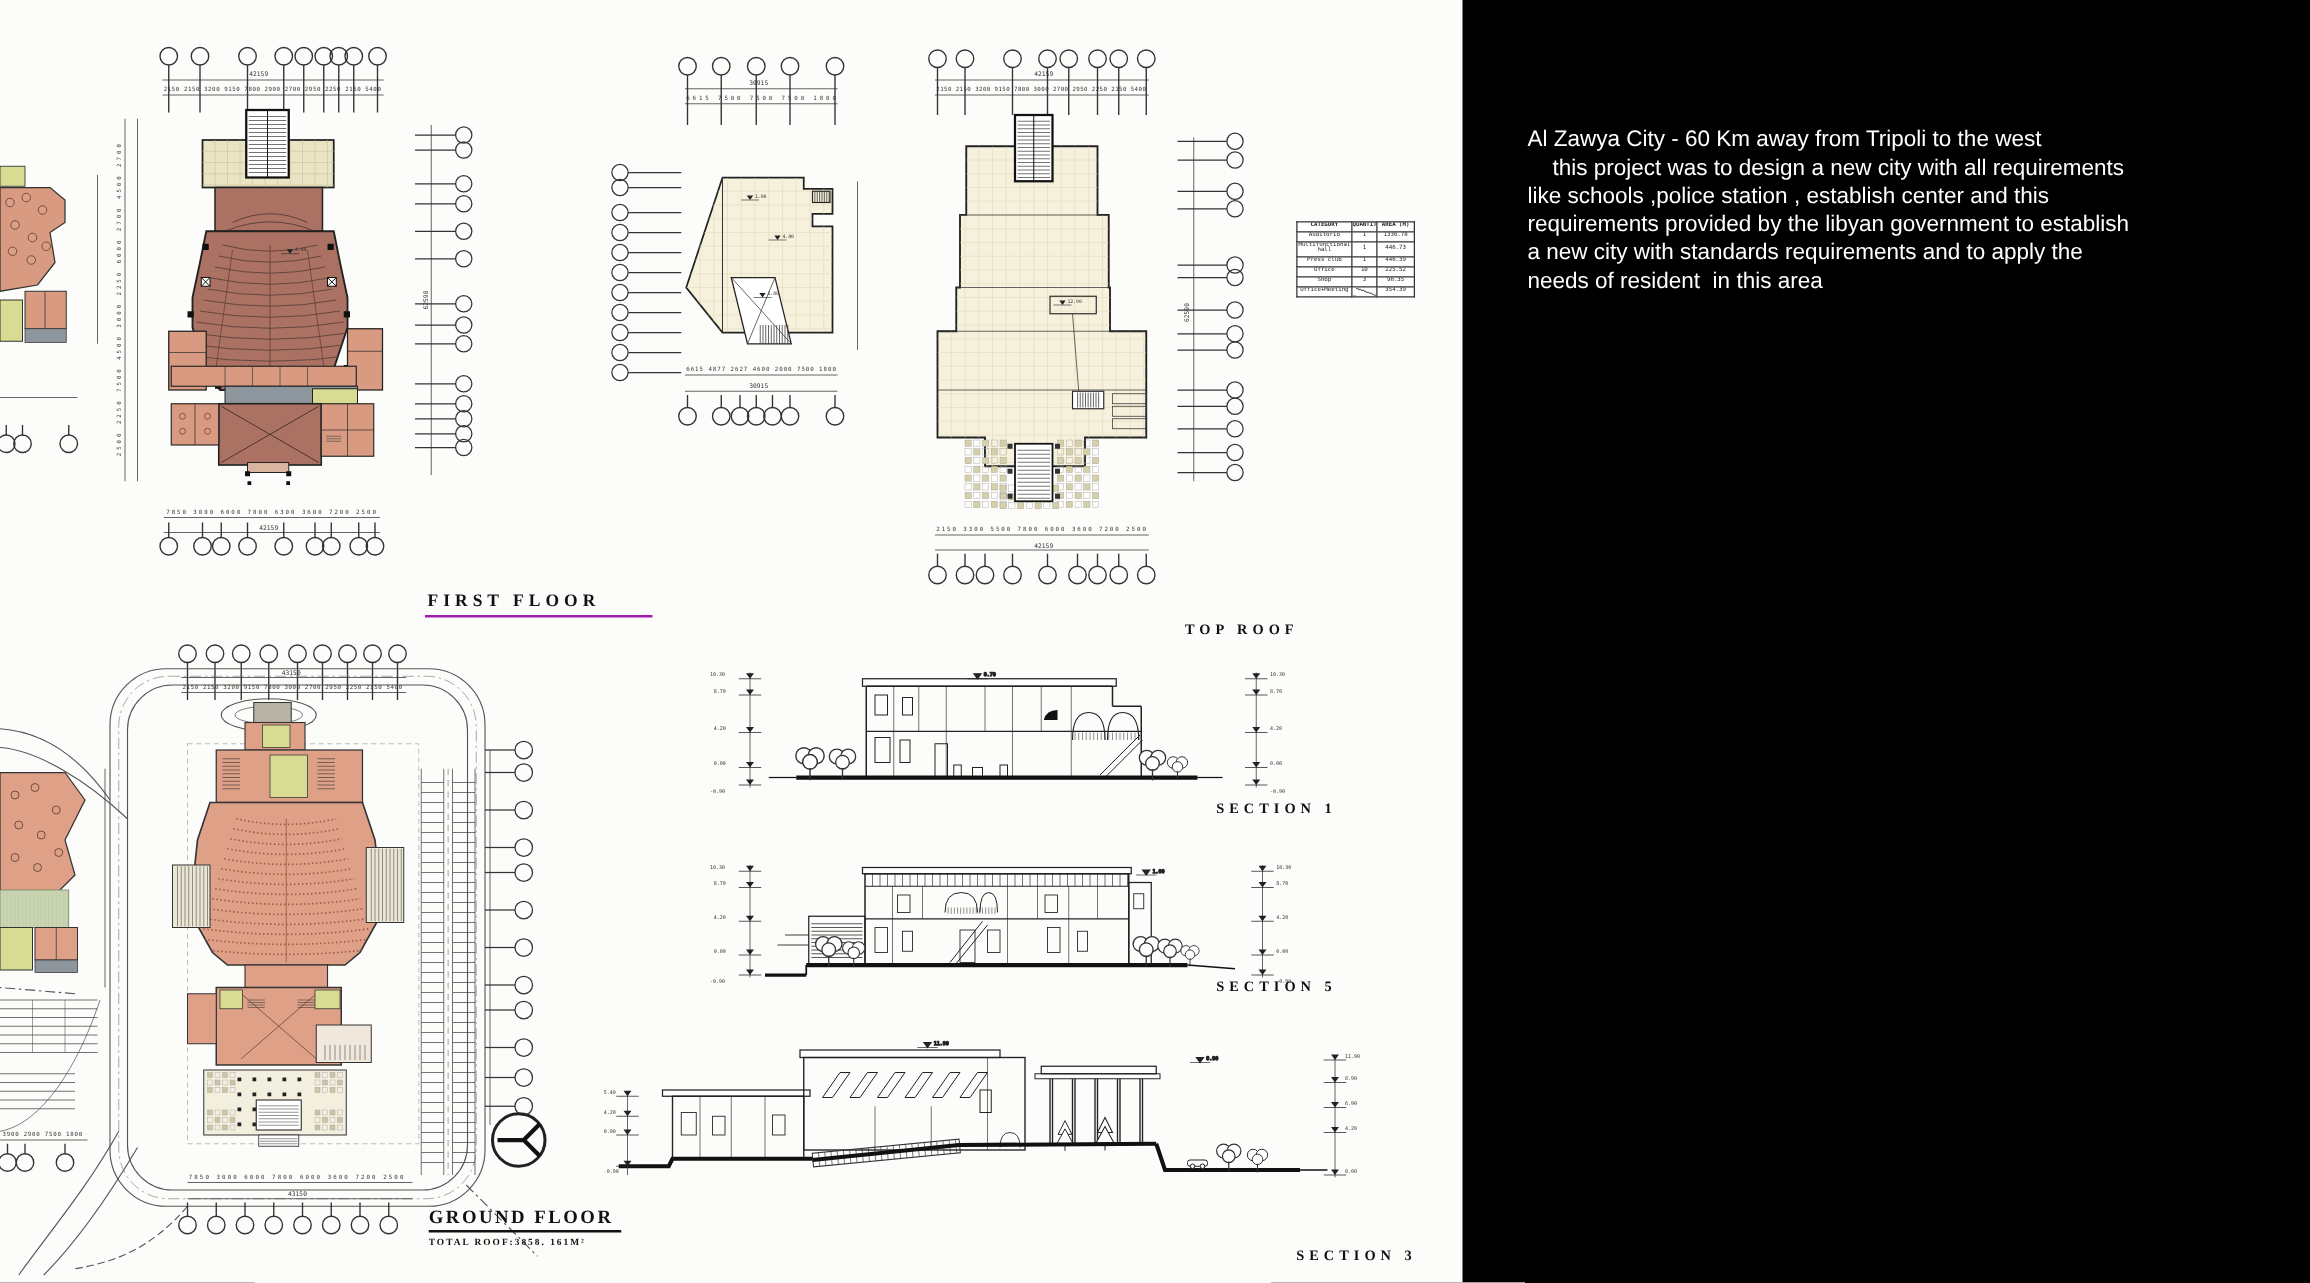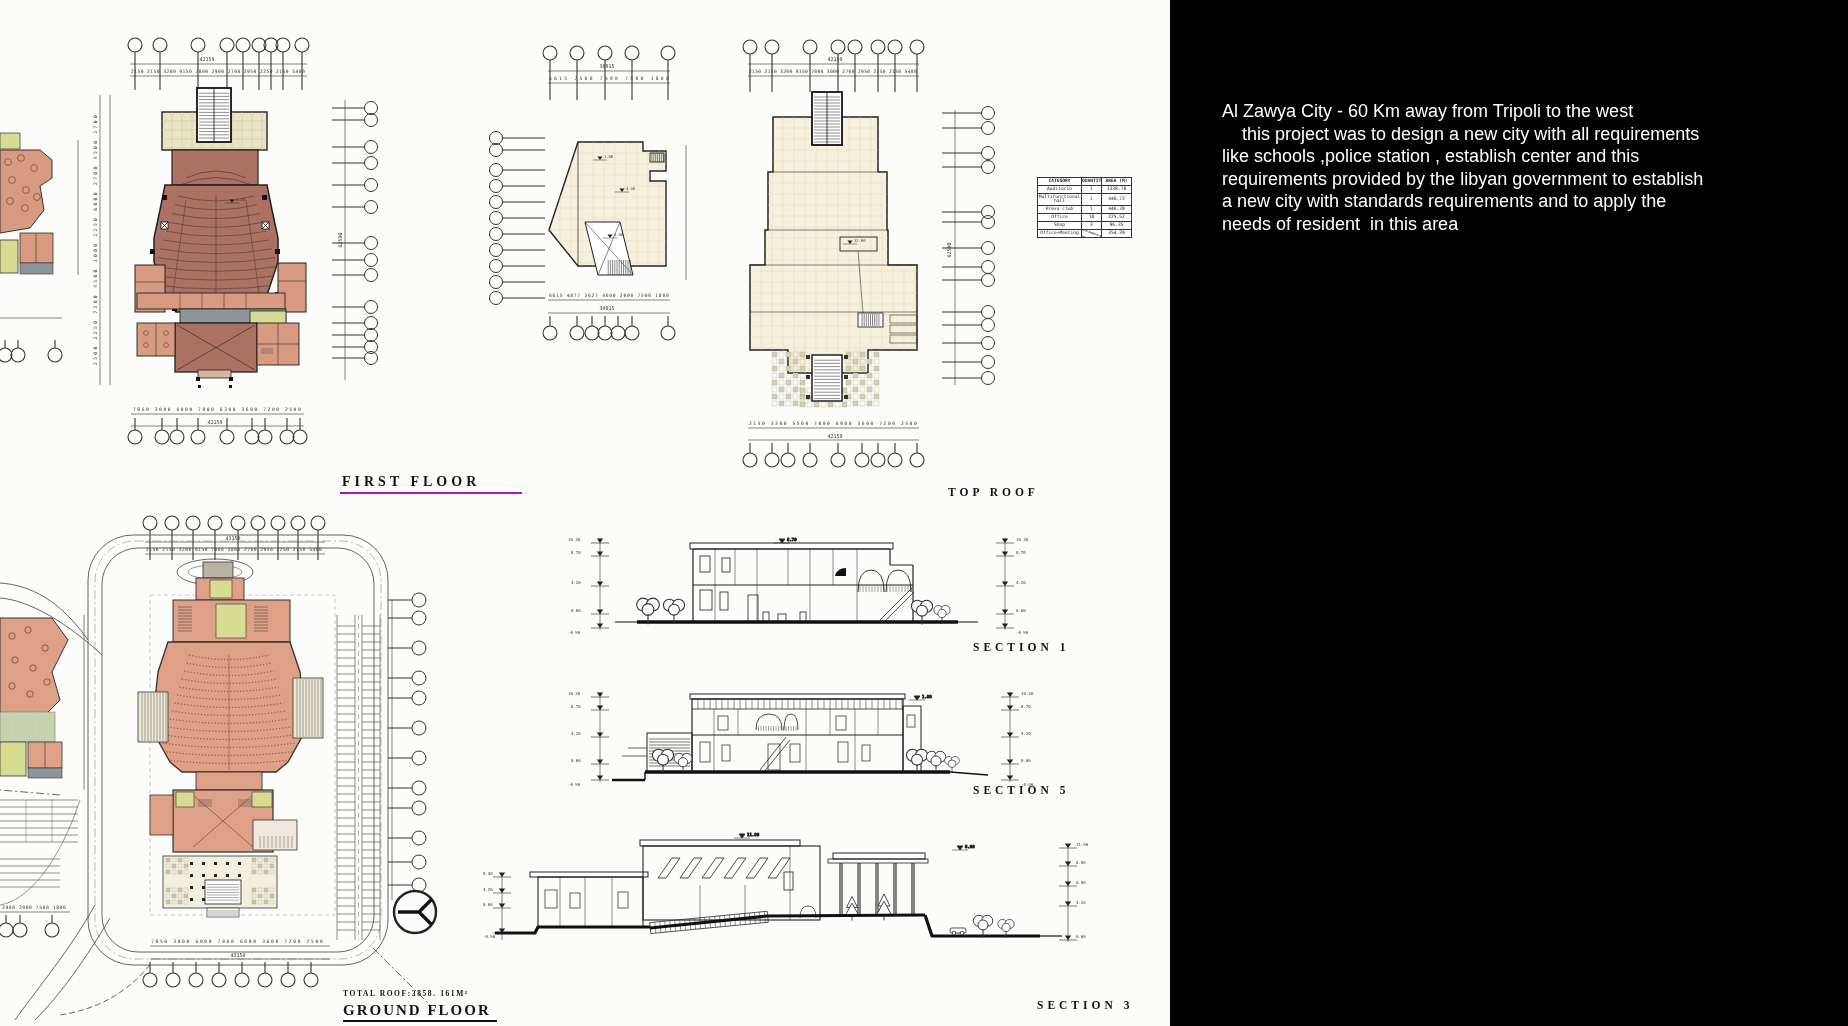--- a/index.html
+++ b/index.html
@@ -10,23 +10,23 @@
   .dim{font-size:4.6px;letter-spacing:.3px;}
   .dimT{font-size:5px;}
   .mark{font-size:3.8px;}
   .lvltxt{font-size:4px;}
   .thin{stroke:#333;stroke-width:.6;fill:none;}
   .panel{position:absolute;background:var(--panel_bg);color:var(--panel_text);}
   .desc{position:absolute;left:52px;top:100px;width:600px;}
   .desc div{white-space:pre;font-size:18px;line-height:22.5px;}
   .lbl{position:absolute;color:#111;font-family:"Liberation Serif",serif;font-weight:bold;}
   .lbl-big{font-size:14px;letter-spacing:4px;border-bottom:2px solid #a21caf;padding:0 42px 2px 2px;}
-  .lbl-gf{font-size:15px;letter-spacing:2px;border-bottom:2.5px solid #111;padding:0 6px 1px 0;margin-top:36px;}
+  .lbl-gf{font-size:15px;letter-spacing:2px;border-bottom:2.5px solid #111;padding:0 6px 1px 0;}
   .lbl-sec{font-size:11.5px;letter-spacing:4px;}
-  .lbl-roof{font-size:11.5px;letter-spacing:4px;}
+  .lbl-roof{font-size:11.5px;letter-spacing:4px;margin-top:12px;}
   .lbl-area{font-size:7.5px;letter-spacing:1.6px;}
   table.areas{position:absolute;border-collapse:collapse;table-layout:fixed;background:#fff;}
   table.areas td,table.areas th{border:0.5px solid #333;font-size:4.6px;line-height:1.05;
      font-family:"DejaVu Sans Mono",monospace;text-align:center;padding:1px 0;color:#222;overflow:hidden;}
   td.diag{background:linear-gradient(to top right,transparent 47%,#333 47%,#333 53%,transparent 53%);}
 </style>
 </head>
 <body>
 
 <div class="sheet">

